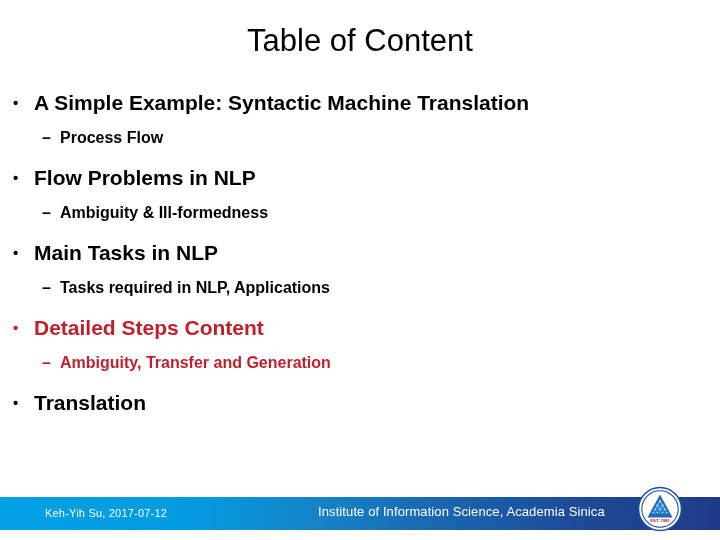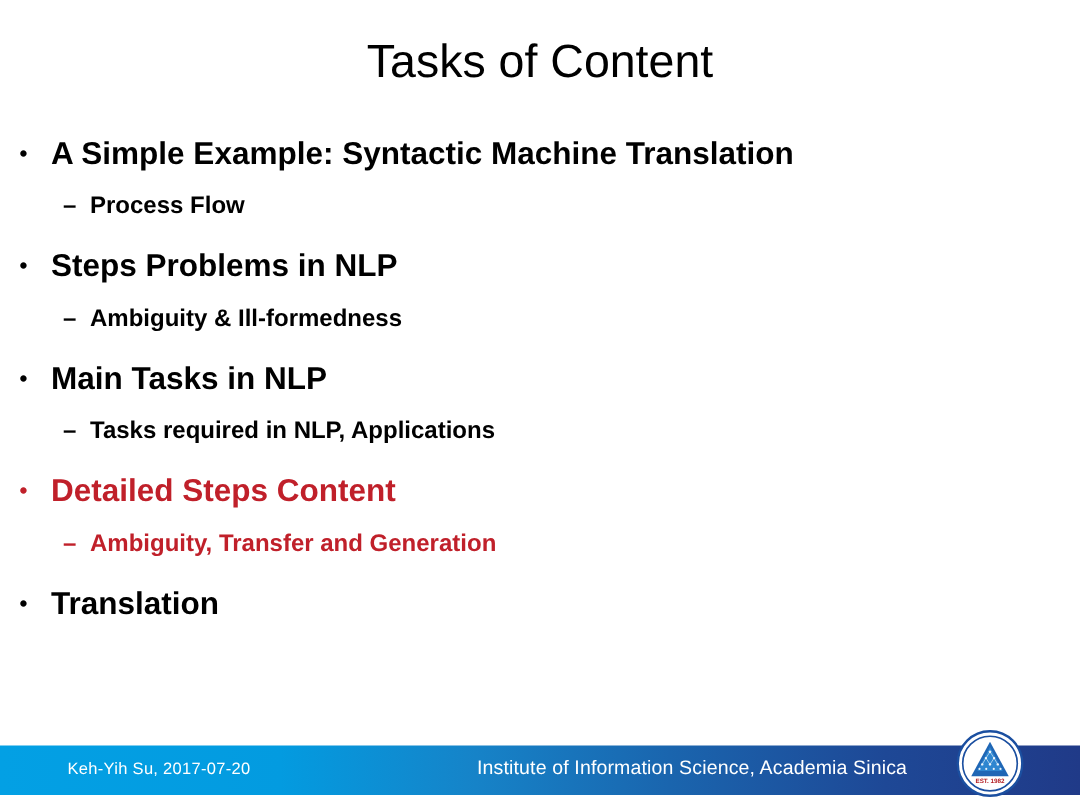--- a/index.html
+++ b/index.html
@@ -141,37 +141,37 @@
     top: 486px;
     width: 46px;
     height: 46px;
   }
 </style>
 </head>
 <body>
 
 <div class="slide">
 
-  <div class="slide-title">Tasks of Content</div>
+  <div class="slide-title">Table of Content</div>
 
   <div class="toc" id="toc-list">
       <div class="toc-row lvl1" style="color: rgb(0, 0, 0);"><span class="bullet">•</span><span class="txt">A Simple Example: Syntactic Machine Translation</span></div>
       <div class="toc-row lvl2" style="color: rgb(0, 0, 0);"><span class="bullet">–</span><span class="txt">Process Flow</span></div>
-      <div class="toc-row lvl1" style="color: rgb(0, 0, 0);"><span class="bullet">•</span><span class="txt">Steps Problems in NLP</span></div>
+      <div class="toc-row lvl1" style="color: rgb(0, 0, 0);"><span class="bullet">•</span><span class="txt">Flow Problems in NLP</span></div>
       <div class="toc-row lvl2" style="color: rgb(0, 0, 0);"><span class="bullet">–</span><span class="txt">Ambiguity &amp; Ill-formedness</span></div>
       <div class="toc-row lvl1" style="color: rgb(0, 0, 0);"><span class="bullet">•</span><span class="txt">Main Tasks in NLP</span></div>
       <div class="toc-row lvl2" style="color: rgb(0, 0, 0);"><span class="bullet">–</span><span class="txt">Tasks required in NLP, Applications</span></div>
       <div class="toc-row lvl1" style="color: rgb(192, 32, 42);"><span class="bullet">•</span><span class="txt">Detailed Steps Content</span></div>
       <div class="toc-row lvl2" style="color: rgb(192, 32, 42);"><span class="bullet">–</span><span class="txt">Ambiguity, Transfer and Generation</span></div>
       <div class="toc-row lvl1" style="color: rgb(0, 0, 0);"><span class="bullet">•</span><span class="txt">Translation</span></div>
     </div>
 
   <div class="footer-bar"></div>
 
-  <div class="footer-left">Keh-Yih Su,  2017-07-20</div>
+  <div class="footer-left">Keh-Yih Su,  2017-07-12</div>
 
   <div class="footer-right">Institute of Information Science, Academia Sinica</div>
 
   <div class="footer-logo">
     <svg width="46" height="46" viewBox="0 0 46 46">
       <circle cx="23" cy="23" r="21.5" fill="#ffffff" stroke="#1B4FA0" stroke-width="1.6"></circle>
       <circle cx="23" cy="23" r="18.2" fill="#ffffff" stroke="#1B4FA0" stroke-width="1.1"></circle>
       <polygon points="23,8.5 35.5,31.5 10.5,31.5" fill="#1F66B5"></polygon>
       <polygon points="23,12 31.5,28 14.5,28" fill="#2E86D0"></polygon>
       <g fill="#ffffff" opacity="0.9">

